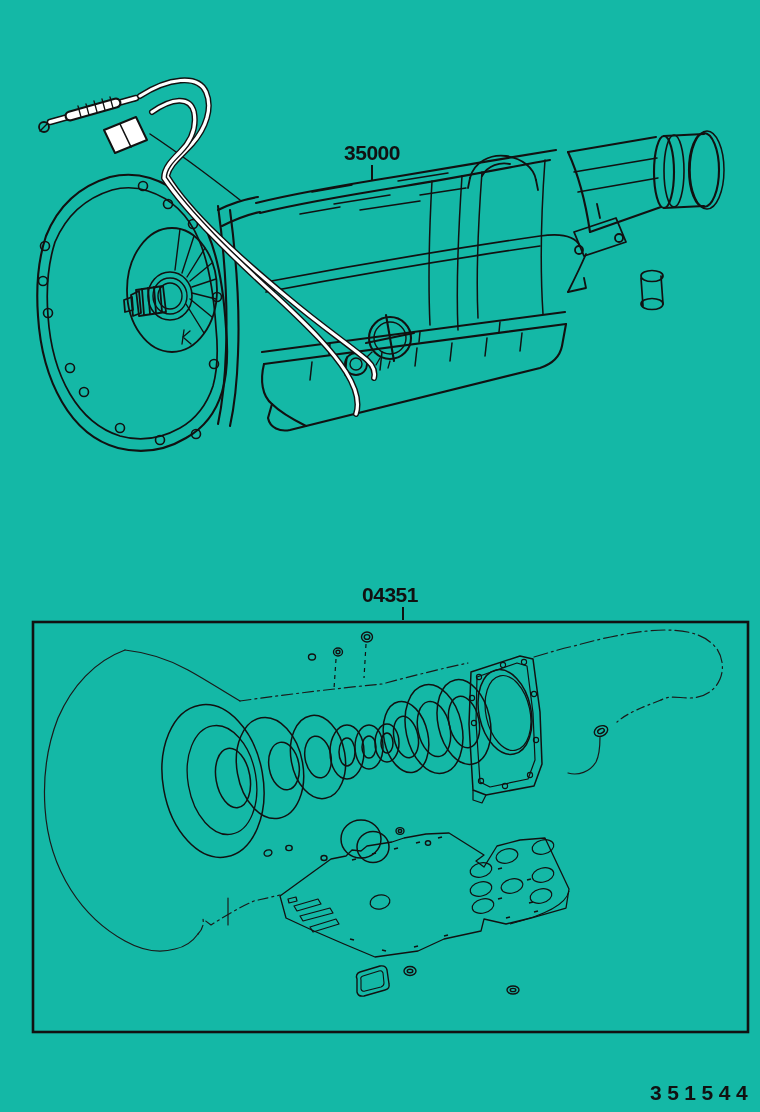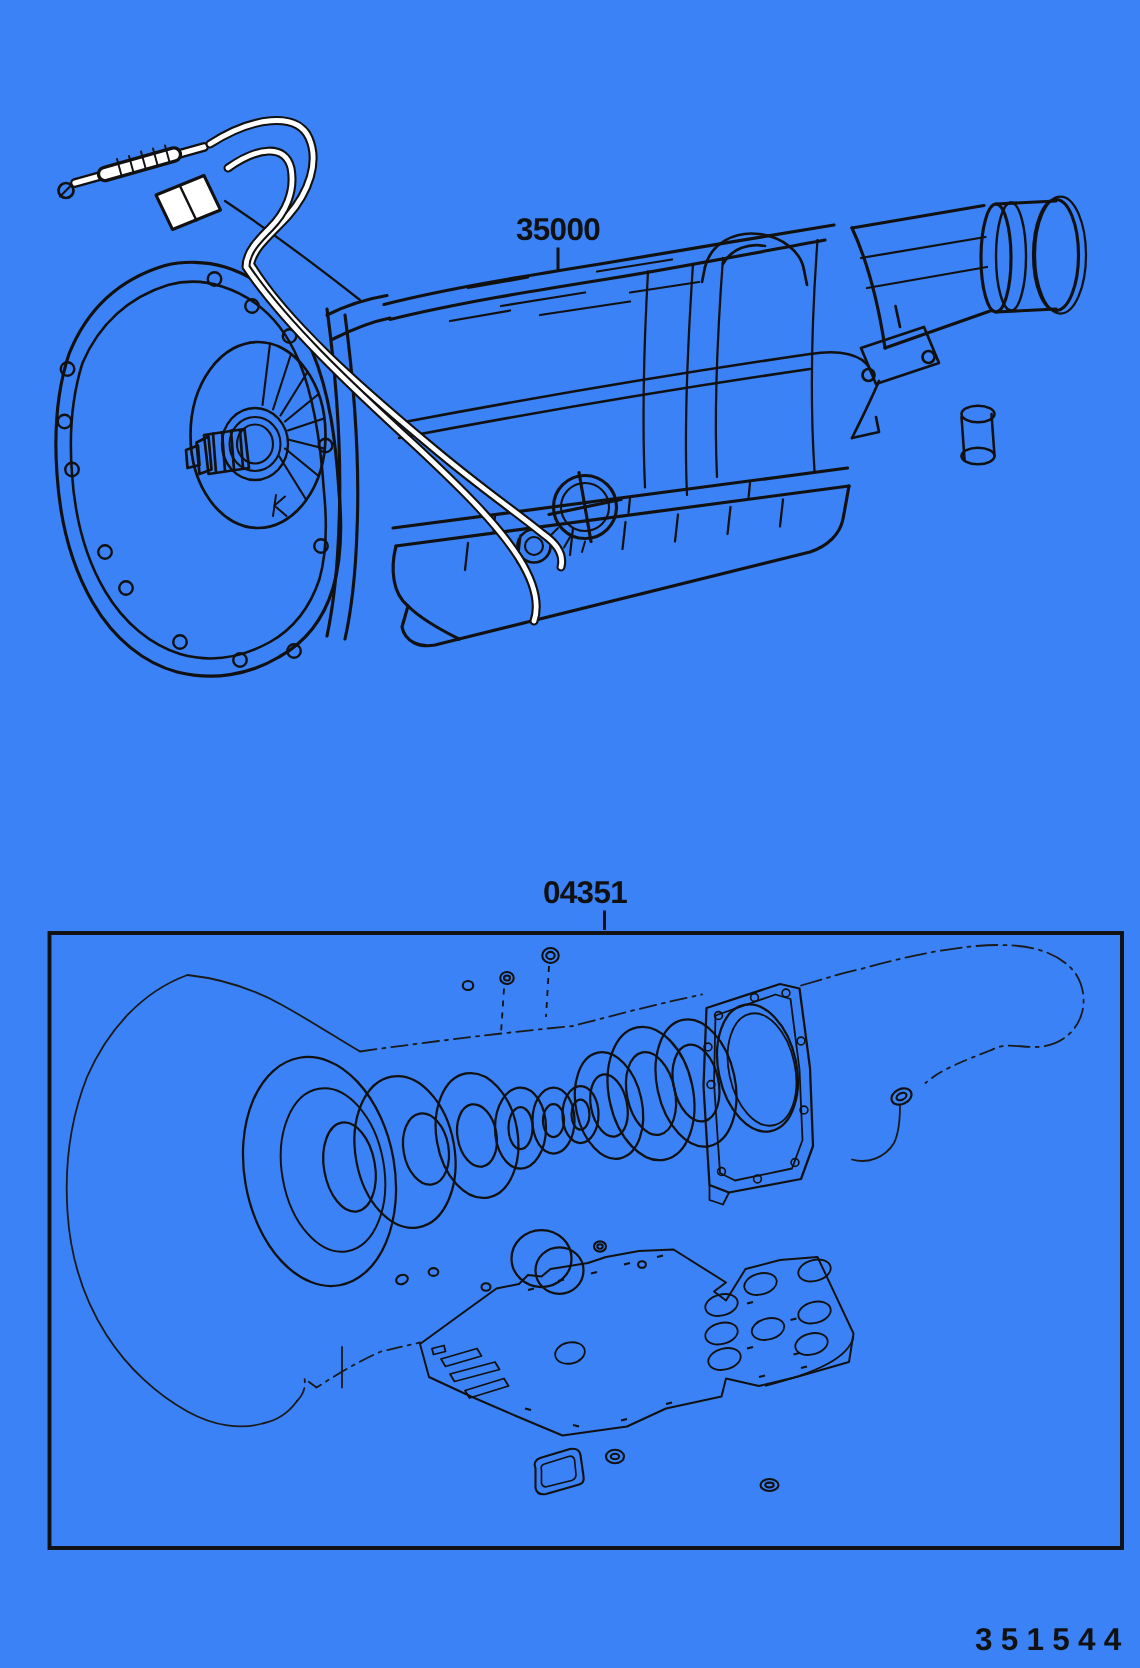--- a/index.html
+++ b/index.html
@@ -1,16 +1,16 @@
 <!DOCTYPE html>
 <html><head>
 <meta charset="utf-8">
 <style>
   html,body{margin:0;padding:0;background:#ffffff;}
-  .stage{position:relative;width:760px;height:1112px;background:#3b82f6;overflow:hidden;
+  .stage{position:relative;width:760px;height:1112px;background:#14b8a6;overflow:hidden;
          font-family:"Liberation Sans", sans-serif;}
   svg{display:block;}
   .callout-text{font-family:"Liberation Sans", sans-serif;font-weight:bold;font-size:21px;
                 fill:#111;letter-spacing:-0.5px;}
   .fig-num{font-family:"Liberation Sans", sans-serif;font-weight:bold;font-size:21px;
            fill:#111;letter-spacing:5.5px;}
 </style>
 </head>
 <body>
 

